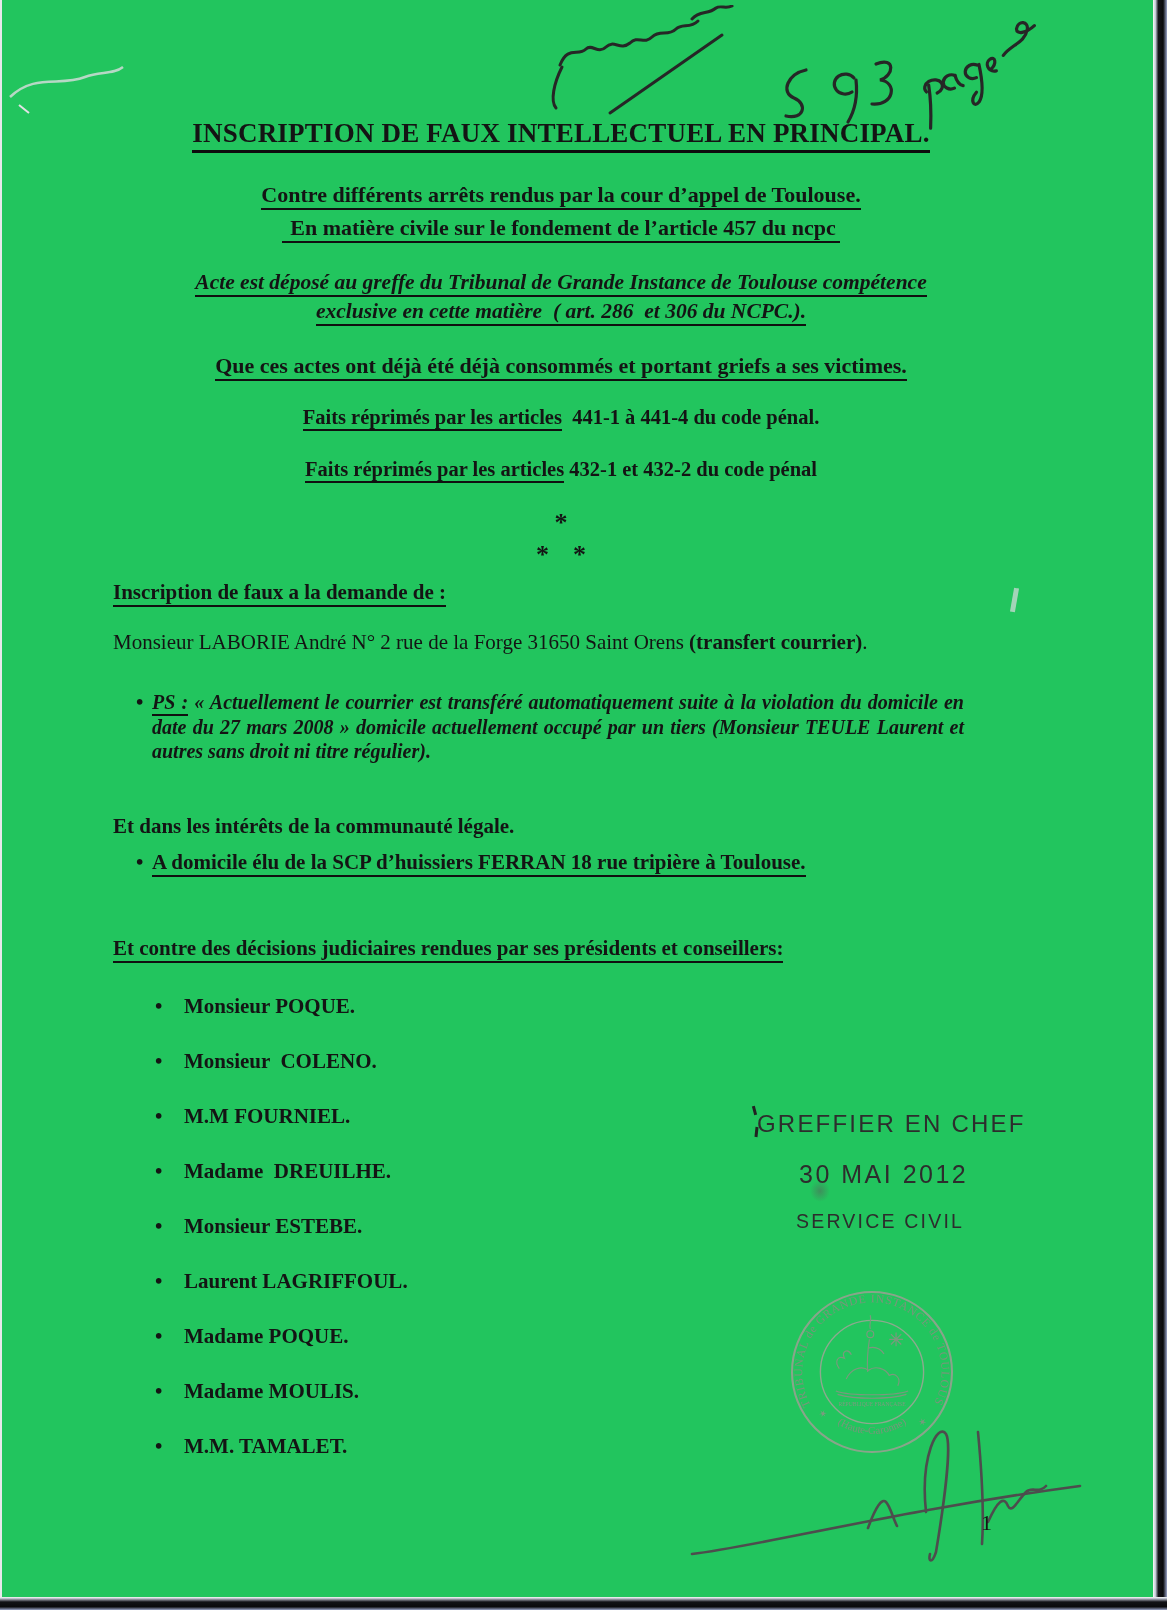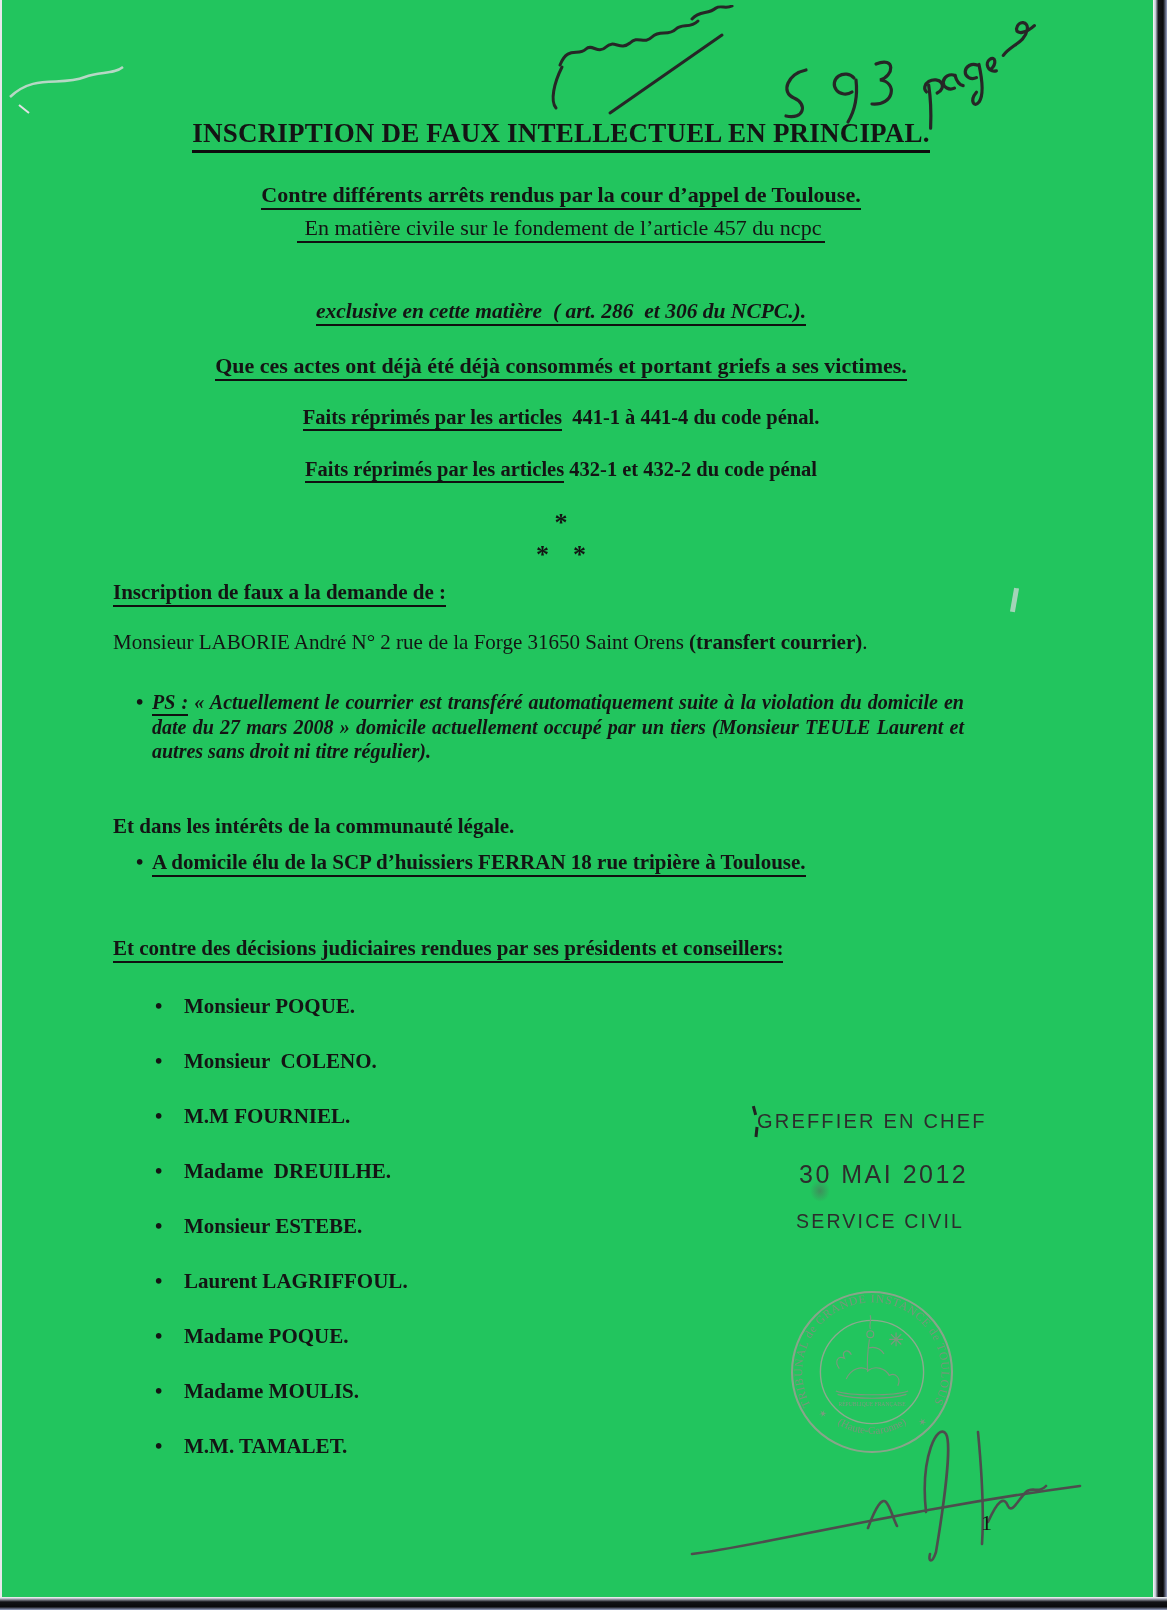--- a/index.html
+++ b/index.html
@@ -19,21 +19,21 @@
   .edge-left{position:absolute;top:0;left:0;width:2px;height:100%;background:#e8e8ec;}
 
   .abs{position:absolute;}
   .c{position:absolute;left:0;width:1122px;text-align:center;}
   .u{border-bottom:2.5px solid #101010;padding-bottom:1px;}
   .u3{border-bottom:3px solid #0d0d0d;padding-bottom:2px;}
   .b{font-weight:700;}
 
   .title{top:118px;font-size:27px;font-weight:700;letter-spacing:.2px;}
   .sub1{top:182px;font-size:22px;font-weight:700;}
-  .sub2{top:215px;font-size:22px;font-weight:400;}
+  .sub2{top:215px;font-size:22px;font-weight:700;}
   .dep1{top:270px;font-size:21.5px;font-weight:700;font-style:italic;}
   .dep2{top:299px;font-size:21.5px;font-weight:700;font-style:italic;}
   .claim{top:353px;font-size:22px;font-weight:700;}
   .facts1{top:406px;font-size:20.5px;font-weight:700;}
   .facts2{top:458px;font-size:20.5px;font-weight:700;}
   .star1{top:508px;font-size:26px;font-weight:700;}
   .star2{top:540px;font-size:26px;font-weight:700;letter-spacing:0;}
   .star2 .gap{display:inline-block;width:24px;}
 
   .req-heading{left:113px;top:580px;font-size:21px;font-weight:700;}
@@ -42,21 +42,21 @@
   .ps-text{left:152px;top:690px;width:812px;font-size:20px;font-weight:700;font-style:italic;
     line-height:24.5px;text-align:justify;}
   .community{left:113px;top:794px;font-size:21px;font-weight:700;margin-top:20px;}
   .domicile{left:152px;top:850px;font-size:21px;font-weight:700;}
   .against{left:113px;top:936px;font-size:21px;font-weight:700;}
 
   .name-row{position:absolute;left:155px;font-size:21px;font-weight:700;white-space:nowrap;}
   .name-row .dot{display:inline-block;width:29px;}
 
   .stamp{font-family:"Liberation Sans","DejaVu Sans",sans-serif;color:#2d2d2d;white-space:nowrap;}
-  .gr1{left:757px;top:1110px;font-size:20px;letter-spacing:2.2px;}
+  .gr1{left:757px;top:1110px;font-size:24px;letter-spacing:2.2px;}
   .gr2{left:799px;top:1160px;font-size:25px;letter-spacing:2.5px;}
   .gr3{left:796px;top:1210px;font-size:19.5px;letter-spacing:2.2px;}
   .ink-tick{position:absolute;background:#222;}
   .tick1{left:753px;top:1106px;width:3px;height:9px;transform:rotate(-15deg);}
   .tick2{left:755px;top:1127px;width:3px;height:10px;transform:rotate(6deg);}
   .smudge{position:absolute;left:810px;top:1180px;width:20px;height:22px;border-radius:50%;
     background:radial-gradient(rgba(90,90,90,.5),rgba(90,90,90,0) 70%);}
 
   .page-num{left:981px;top:1510px;font-size:22px;}
   .faint-mark{position:absolute;left:1012px;top:588px;width:5px;height:24px;background:#dadade;
@@ -96,20 +96,21 @@
         <path d="M62,12 C61,28 59,42 52,48 C45,53 43,44 52,38"></path>
         <path d="M72,20 C80,16 80,8 74,10 C68,12 68,22 77,23"></path>
         <path d="M88,10 C98,2 112,4 118,-8 C122,-16 112,-20 108,-12 C106,-6 116,-5 126,-10"></path>
       </g>
     </g>
   </svg>
 
   <div class="c title"><span class="u3">INSCRIPTION DE FAUX INTELLECTUEL EN PRINCIPAL.</span></div>
   <div class="c sub1"><span class="u">Contre différents arrêts rendus par la cour d’appel de Toulouse.</span></div>
   <div class="c sub2"><span class="u" style="padding-left:8px;padding-right:4px;">En matière civile sur le fondement de l’article 457 du ncpc</span></div>
+  <div class="c dep1"><span class="u">Acte est déposé au greffe du Tribunal de Grande Instance de Toulouse compétence</span></div>
   <div class="c dep2"><span class="u">exclusive en cette matière &nbsp;( art. 286 &nbsp;et 306 du NCPC.).</span></div>
   <div class="c claim"><span class="u">Que ces actes ont déjà été déjà consommés et portant griefs a ses victimes.</span></div>
   <div class="c facts1"><span class="u">Faits réprimés par les articles</span><span> &nbsp;441-1 à 441-4 du code pénal.</span></div>
   <div class="c facts2"><span class="u">Faits réprimés par les articles</span><span> 432-1 et 432-2 du code pénal</span></div>
   <div class="c star1"><span>*</span></div>
   <div class="c star2"><span>*</span><span class="gap"></span><span>*</span></div>
 
   <div class="abs req-heading"><span class="u">Inscription de faux a la demande de :</span></div>
 
   <div class="abs requester">

